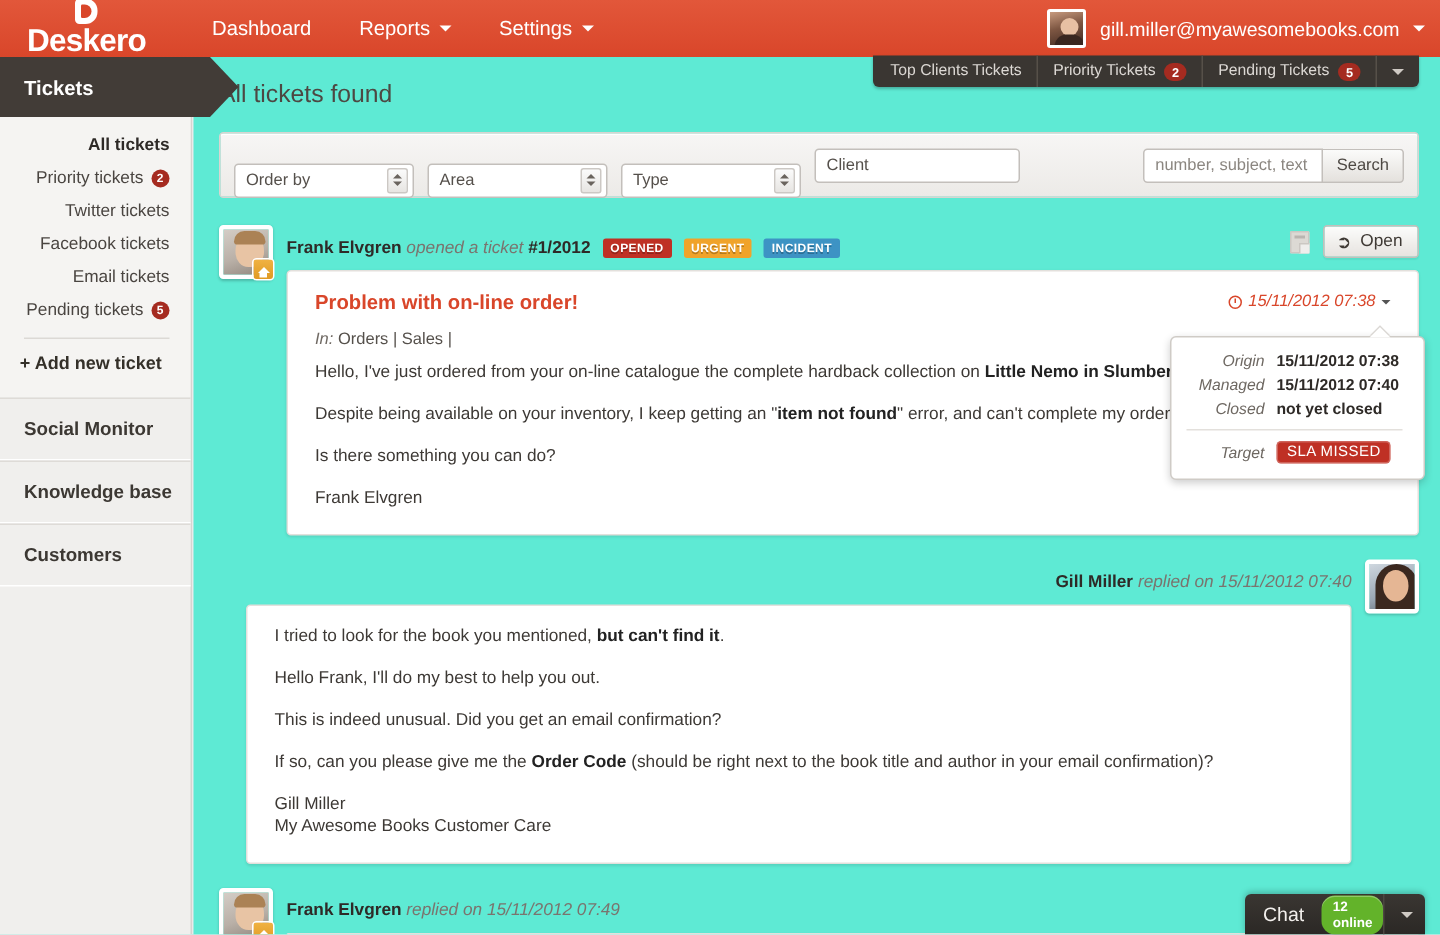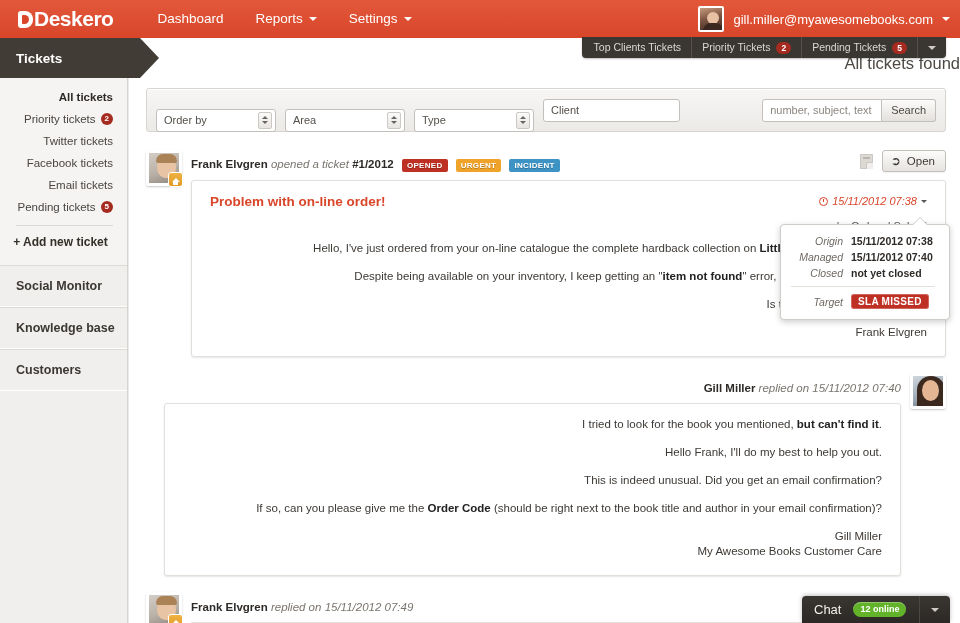--- a/index.html
+++ b/index.html
@@ -12,21 +12,21 @@
   body { position: relative; }
 
   
   .topbar {
     position: absolute; top: 0; left: 0; width: 960px; height: 38px;
     background: linear-gradient(to bottom, #e2573a 0%, #d9462a 100%);
     display: flex; align-items: center;
   }
   .logo {
     margin-left: 18px; color: #fff; font-size: 21px; font-weight: bold;
-    letter-spacing: -0.5px; display: flex; align-items: center;
+    letter-spacing: -0.5px; display: flex; align-items: center; flex-direction: column;
   }
   .logo .dmark {
     display: inline-block; width: 15px; height: 17px; background: #fff;
     border-radius: 3px 8px 8px 3px; margin-right: 1px; position: relative;
   }
   .logo .dmark::after {
     content: ""; position: absolute; left: 4px; top: 4px;
     width: 7px; height: 9px; background: #d9462a; border-radius: 1px 5px 5px 1px;
   }
   .topnav { display: flex; align-items: center; margin-left: 28px; }
@@ -127,21 +127,21 @@
   }
   .side-section {
     padding: 13px 0 13px 16px; font-size: 12.5px; font-weight: bold;
     color: #3c3833; border-top: 1px solid #dedbd7;
     border-bottom: 1px solid #ffffff; cursor: pointer; background:#f0efed;
   }
 
   
   .main {
     position: absolute; top: 38px; left: 129px; right: 0; bottom: 0;
-    background: #ffffff; overflow: hidden; text-align: right;
+    background: #5eead4; overflow: hidden;
   }
   .page-title {
     font-size: 16.5px; color: #4d4843; padding: 16px 0 0 17px;
     font-weight: normal;
   }
 
   
   .filterbar {
     margin: 15px 14px 0 17px; height: 44px;
     background: linear-gradient(to bottom,#f7f6f5,#eceae7);
@@ -317,28 +317,28 @@
     filter: drop-shadow(0 -1px 0 #cfcbc6);
   }
   .sla-row { display: flex; align-items: center; margin-bottom: 4px; }
   .sla-lbl {
     width: 62px; text-align: right; font-size: 10.5px; color: #6e6862;
     font-style: italic; padding-right: 8px; flex: none;
   }
   .sla-val { font-size: 10.5px; color: #2e2a27; font-weight: bold; }
   .sla-hr { height: 1px; background: #e3e0dc; margin: 7px 2px 7px 2px; }
   .sla-missed {
-    background: #bf3024; color: #fff; font-size: 10px; font-weight: bold;
+    background: #bf3024; color: #fff; font-size: 10px; font-weight: normal;
     padding: 2px 7px; border-radius: 3px; letter-spacing: 0.3px;
     box-shadow: inset 0 0 0 1px rgba(255,255,255,0.25);
   }
 
   
   .chat {
-    position: absolute; right: 10px; bottom: 0; width: 148px; height: 27px;
+    position: absolute; right: 10px; bottom: 0; width: 120px; height: 27px;
     background: linear-gradient(to bottom,#3a3632,#2b2825);
     border-radius: 4px 4px 0 0; display: flex; align-items: center;
     z-index: 60; box-shadow: 0 -1px 4px rgba(0,0,0,0.25);
   }
   .chat-label { color: #f2efec; font-size: 13px; margin-left: 12px; }
   .chat-online {
     background: #63b32a; color: #fff; font-size: 9px; font-weight: bold;
     border-radius: 9px; padding: 2px 7px; margin-left: 12px; line-height: 11px;
     box-shadow: inset 0 1px 0 rgba(255,255,255,0.3);
   }

